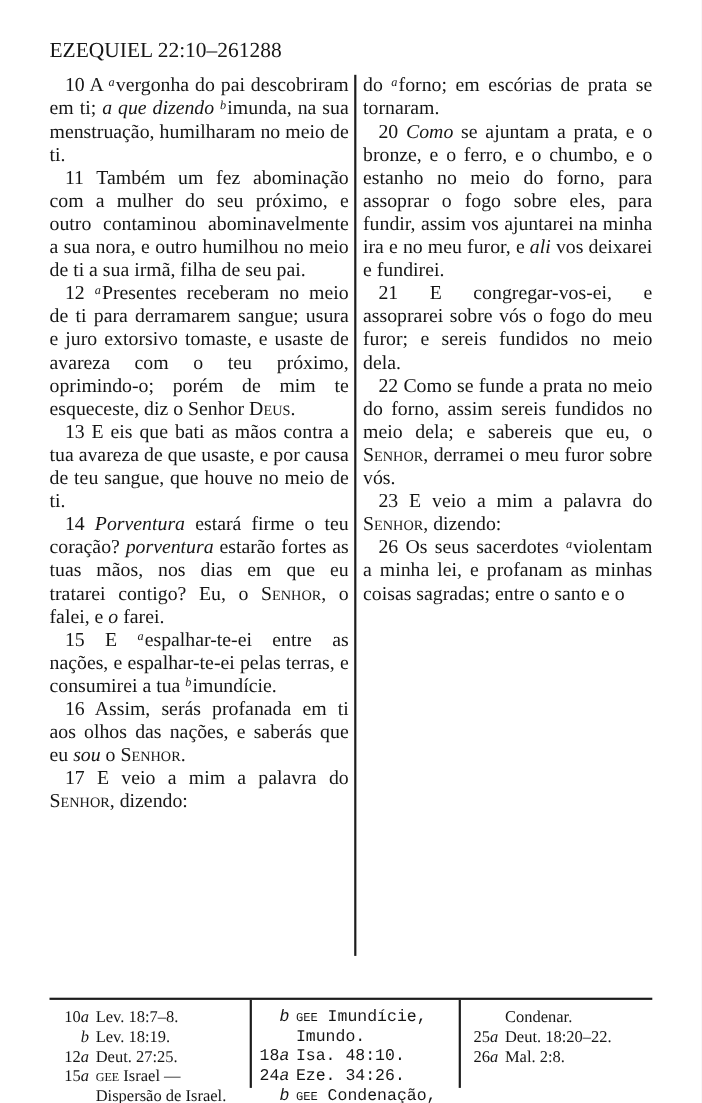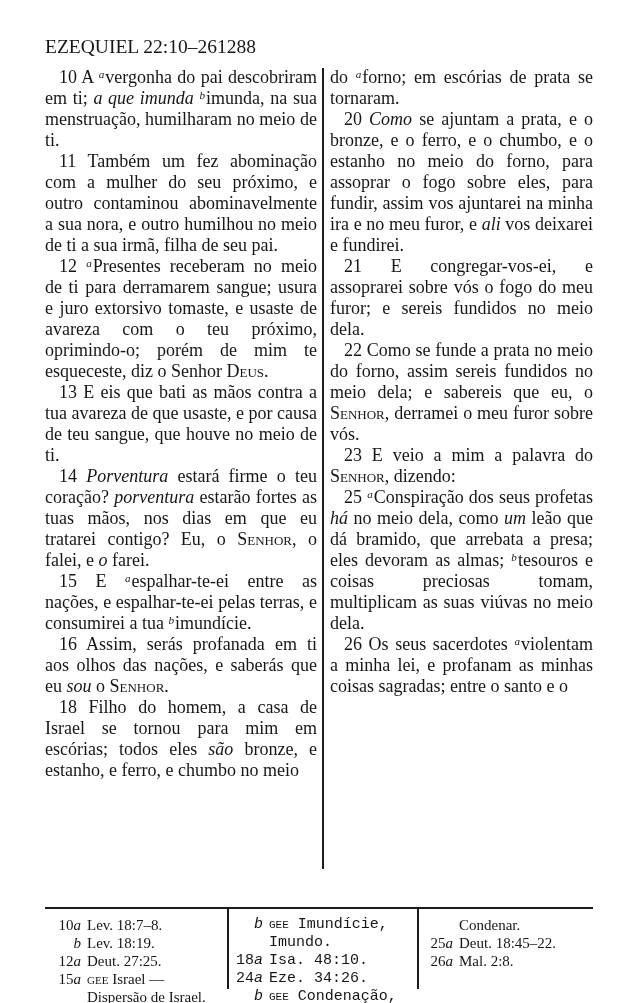--- a/index.html
+++ b/index.html
@@ -126,37 +126,36 @@
 
 <div class="page">
 
   <header class="page-header">
     <span class="running-head">EZEQUIEL 22:10–26</span>
     <span class="page-number">1288</span>
   </header>
 
   <main class="body-text">
     <section class="col col-left" id="col-left">
-        <p class="verse">10 A <sup class="vnote">a</sup>vergonha do pai descobriram em ti; <i>a que imunda</i> <sup class="vnote">b</sup>imunda, na sua menstruação, humilharam no meio de ti.</p>
+        <p class="verse">10 A <sup class="vnote">a</sup>vergonha do pai descobriram em ti; <i>a que dizendo</i> <sup class="vnote">b</sup>imunda, na sua menstruação, humilharam no meio de ti.</p>
         <p class="verse">11 Também um fez abominação com a mulher do seu próximo, e outro contaminou abominavelmente a sua nora, e outro humilhou no meio de ti a sua irmã, filha de seu pai.</p>
         <p class="verse">12 <sup class="vnote">a</sup>Presentes receberam no meio de ti para derramarem sangue; usura e juro extorsivo tomaste, e usaste de avareza com o teu próximo, oprimindo-o; porém de mim te esqueceste, diz o Senhor <span class="sc">Deus</span>.</p>
         <p class="verse">13 E eis que bati as mãos contra a tua avareza de que usaste, e por causa de teu sangue, que houve no meio de ti.</p>
         <p class="verse">14 <i>Porventura</i> estará firme o teu coração? <i>porventura</i> estarão fortes as tuas mãos, nos dias em que eu tratarei contigo? Eu, o <span class="sc">Senhor</span>, o falei, e <i>o</i> farei.</p>
         <p class="verse">15 E <sup class="vnote">a</sup>espalhar-te-ei entre as nações, e espalhar-te-ei pelas terras, e consumirei a tua <sup class="vnote">b</sup>imundície.</p>
         <p class="verse">16 Assim, serás profanada em ti aos olhos das nações, e saberás que eu <i>sou</i> o <span class="sc">Senhor</span>.</p>
-        <p class="verse">18 Filho do homem, a casa de Israel se tornou para mim em escórias; todos eles <i>são</i> bronze, e estanho, e ferro, e chumbo no meio</p>
+        <p class="verse">17 E veio a mim a palavra do <span class="sc">Senhor</span>, dizendo:</p>
       </section>
     <div class="col-divider"></div>
     <section class="col col-right" id="col-right">
         <p class="verse cont">do <sup class="vnote">a</sup>forno; em escórias de prata se tornaram.</p>
         <p class="verse">20 <i>Como</i> se ajuntam a prata, e o bronze, e o ferro, e o chumbo, e o estanho no meio do forno, para assoprar o fogo sobre eles, para fundir, assim vos ajuntarei na minha ira e no meu furor, e <i>ali</i> vos deixarei e fundirei.</p>
         <p class="verse">21 E congregar-vos-ei, e assoprarei sobre vós o fogo do meu furor; e sereis fundidos no meio dela.</p>
         <p class="verse">22 Como se funde a prata no meio do forno, assim sereis fundidos no meio dela; e sabereis que eu, o <span class="sc">Senhor</span>, derramei o meu furor sobre vós.</p>
         <p class="verse">23 E veio a mim a palavra do <span class="sc">Senhor</span>, dizendo:</p>
-        <p class="verse">25 <sup class="vnote">a</sup>Conspiração dos seus profetas <i>há</i> no meio dela, como <i>um</i> leão que dá bramido, que arrebata a presa; eles devoram as almas; <sup class="vnote">b</sup>tesouros e coisas preciosas tomam, multiplicam as suas viúvas no meio dela.</p>
         <p class="verse">26 Os seus sacerdotes <sup class="vnote">a</sup>violentam a minha lei, e profanam as minhas coisas sagradas; entre o santo e o</p>
       </section>
   </main>
 
   <footer class="footnotes">
     <div class="fn-rule"></div>
     <div class="fn-cols">
       <div class="fn-col fn-col-1" id="fn-col-1">
           <div class="fn-entry"><span class="fn-label">10<i>a</i></span><span>Lev. 18:7–8.</span></div>
           <div class="fn-entry"><span class="fn-label"><i>b</i></span><span>Lev. 18:19.</span></div>
@@ -166,19 +165,19 @@
       <div class="fn-divider fn-divider-1"></div>
       <div class="fn-col fn-col-2" id="fn-col-2">
           <div class="fn-entry"><span class="fn-label"><i>b</i></span><span><span class="sc">gee</span> Imundície, Imundo.</span></div>
           <div class="fn-entry"><span class="fn-label">18<i>a</i></span><span>Isa. 48:10.</span></div>
           <div class="fn-entry"><span class="fn-label">24<i>a</i></span><span>Eze. 34:26.</span></div>
           <div class="fn-entry"><span class="fn-label"><i>b</i></span><span><span class="sc">gee</span> Condenação,</span></div>
         </div>
       <div class="fn-divider fn-divider-2"></div>
       <div class="fn-col fn-col-3" id="fn-col-3">
           <div class="fn-entry"><span class="fn-label"></span><span>Condenar.</span></div>
-          <div class="fn-entry"><span class="fn-label">25<i>a</i></span><span>Deut. 18:45–22.</span></div>
+          <div class="fn-entry"><span class="fn-label">25<i>a</i></span><span>Deut. 18:20–22.</span></div>
           <div class="fn-entry"><span class="fn-label">26<i>a</i></span><span>Mal. 2:8.</span></div>
         </div>
     </div>
   </footer>
 
 </div>
 
 </body></html>

